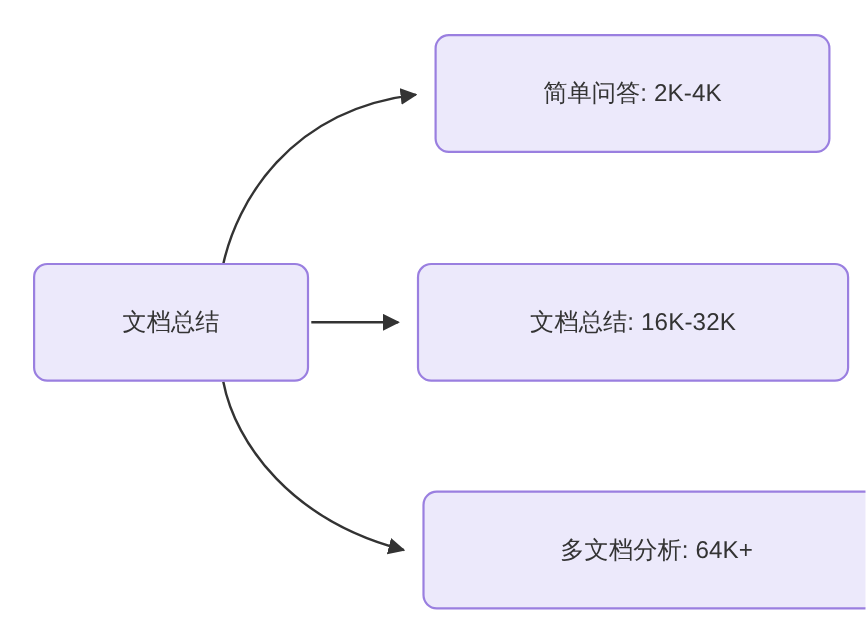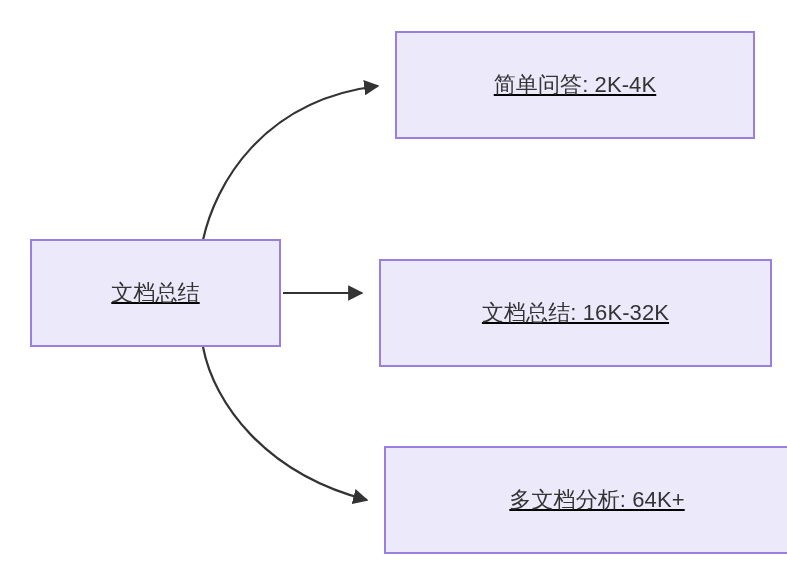--- a/index.html
+++ b/index.html
@@ -23,26 +23,25 @@
     top: 0;
     width: 787px;
     height: 572px;
     pointer-events: none;
   }
   .node {
     position: absolute;
     box-sizing: border-box;
     background: #ece9fb;
     border: 2px solid #9a7fe0;
-    border-radius: 0;
+    border-radius: 13px;
     display: flex;
     align-items: center;
     justify-content: center;
     z-index: 2;
-    text-decoration: underline;
   }
   .node-label {
     color: #333333;
     font-size: 22px;
     line-height: 1.25;
     white-space: nowrap;
     letter-spacing: 0.1px;
   }
   #node-root {
     left: 30px;
@@ -54,21 +53,20 @@
     left: 395px;
     top: 31px;
     width: 360px;
     height: 108px;
   }
   #node-doc-summary {
     left: 379px;
     top: 239px;
     width: 393px;
     height: 108px;
-    margin-top: 20px;
   }
   #node-multi-doc {
     left: 384px;
     top: 446px;
     width: 426px;
     height: 108px;
   }
 </style>
 </head>
 <body>

